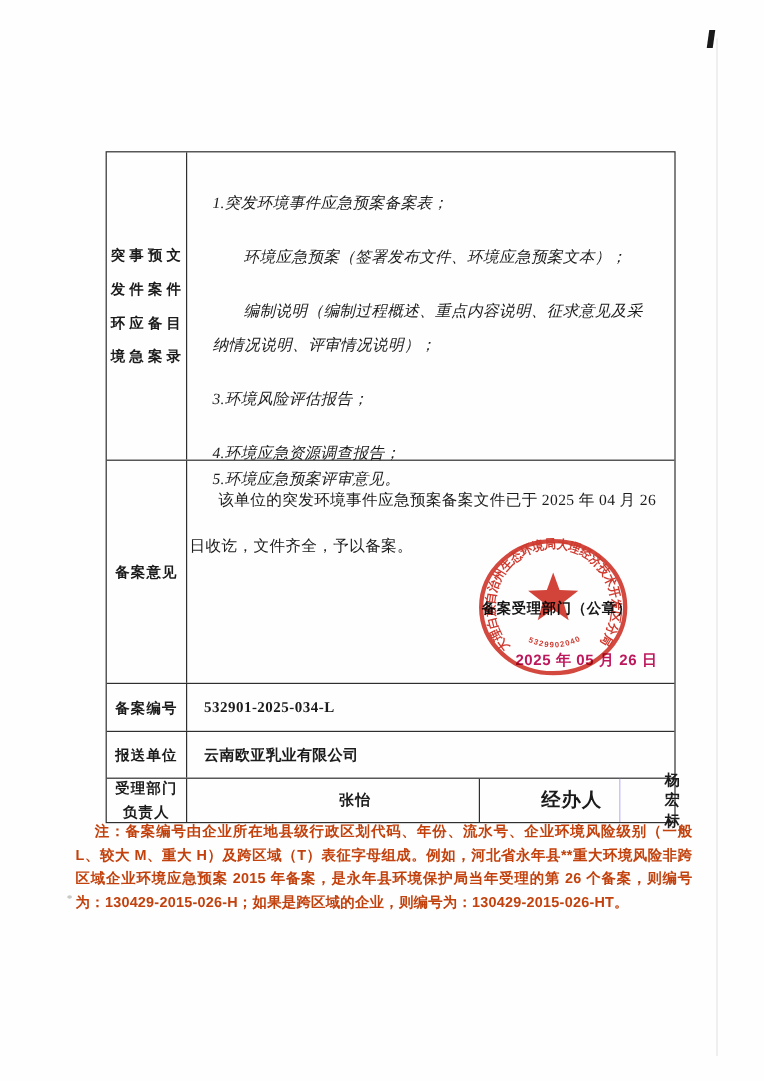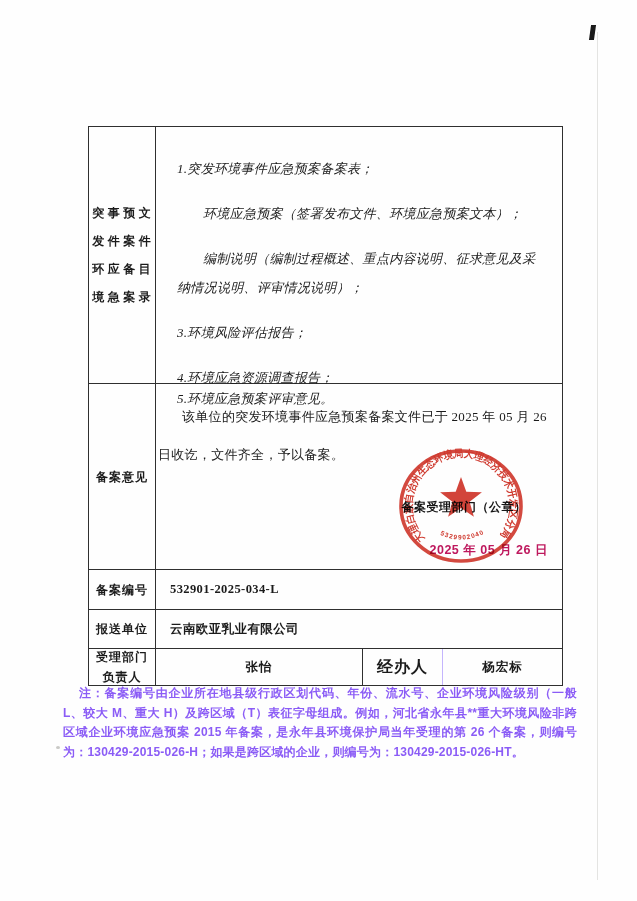--- a/index.html
+++ b/index.html
@@ -12,21 +12,21 @@
 
   
   .corner-mark{position:absolute;left:590px;top:25px;width:5px;height:15px;background:#1a1a1a;transform:skewX(-8deg);}
   .scan-line{position:absolute;left:597px;top:32px;width:1px;height:848px;background:#e4e4e2;}
   .scan-dot{position:absolute;left:56px;top:746px;width:4px;height:3px;background:#c9c9c6;border-radius:50%;}
 
   
   .doc-table{position:absolute;left:88px;top:126px;width:475px;border:1px solid #2f2f2f;box-sizing:border-box;background:transparent;}
   .t-row{display:flex;box-sizing:border-box;}
   .t-row + .t-row{border-top:1px solid #2f2f2f;}
-  .r1{height:256px;} .r2{height:186px;} .r3{height:40px;} .r4{height:39px;} .r5{height:37px;}
+  .r1{height:256px;} .r2{height:186px;} .r3{height:40px;} .r4{height:39px;} .r5{height:37px;gap:37px;}
   .label-cell{
     width:67px;flex:0 0 67px;border-right:1px solid #2f2f2f;box-sizing:border-box;
     display:flex;flex-direction:row;align-items:center;justify-content:center;
     font-family:"Liberation Sans","DejaVu Sans",sans-serif;
     font-size:12px;font-weight:700;line-height:20px;letter-spacing:1px;text-align:center;padding:0 2px;
   }
   .label-cell .lbl-line{line-height:28px;}
   .content-cell{flex:1 1 auto;box-sizing:border-box;position:relative;}
 
   
@@ -58,21 +58,21 @@
   .value-cell{display:flex;align-items:center;padding-left:14px;font-size:12.5px;letter-spacing:0.4px;font-weight:700;}
   .r5 .mid-cell{flex:0 0 207px;border-right:1px solid #2f2f2f;box-sizing:border-box;display:flex;align-items:center;justify-content:center;font-size:12.5px;font-weight:600;letter-spacing:1px;}
   .r5 .small-cell{flex:0 0 80px;border-right:1px solid #c4b5fd;box-sizing:border-box;display:flex;align-items:center;justify-content:center;font-family:"Liberation Sans","DejaVu Sans",sans-serif;font-size:16px;font-weight:700;letter-spacing:1px;}
   .r5 .last-cell{flex:1 1 auto;display:flex;align-items:center;justify-content:center;font-size:12.5px;font-weight:600;letter-spacing:1px;}
 
   
   .footnote{
     position:absolute;left:63px;top:684px;width:514px;
     font-family:"Liberation Sans","DejaVu Sans",sans-serif;
     font-size:12px;font-weight:600;line-height:19.5px;letter-spacing:0.2px;
-    text-align:justify;text-indent:16px;color:#8b5cf6;
+    text-align:justify;text-indent:16px;color:#c2410c;
   }
 </style>
 </head>
 <body>
 
 <div class="page">
 
   <div class="corner-mark"></div>
   <div class="scan-line"></div>
   <div class="scan-dot"></div>
@@ -92,21 +92,21 @@
         <p class="dir-p4">编制说明（编制过程概述、重点内容说明、征求意见及采纳情况说明、评审情况说明）；</p>
         <p class="dir-p5">3.环境风险评估报告；</p>
         <p class="dir-p6">4.环境应急资源调查报告；</p>
         <p class="dir-p7">5.环境应急预案评审意见。</p>
       </div>
     </div>
 
     <div class="t-row r2">
       <div class="label-cell">备案意见</div>
       <div class="content-cell">
-        <div class="opinion-text">该单位的突发环境事件应急预案备案文件已于 2025 年 05 月 26 日收讫，文件齐全，予以备案。</div>
+        <div class="opinion-text">该单位的突发环境事件应急预案备案文件已于 2025 年 04 月 26 日收讫，文件齐全，予以备案。</div>
 
         <div class="stamp-caption">备案受理部门（公章）</div>
         <div class="stamp-date">2025 年 05 月 26 日</div>
 
         <svg class="seal-svg" width="160" height="150" viewBox="0 0 160 150">
           <defs>
             <path id="ringPath" d="M 45.4 109.6 A 49 49 0 1 1 114.6 109.6" fill="none"></path>
             <path id="codePath" d="M 52 100 Q 80 117 108 100" fill="none"></path>
           </defs>
           <ellipse cx="80" cy="75" rx="60" ry="55" fill="none" stroke="#cb2418" stroke-width="3.6" opacity="0.92"></ellipse>

